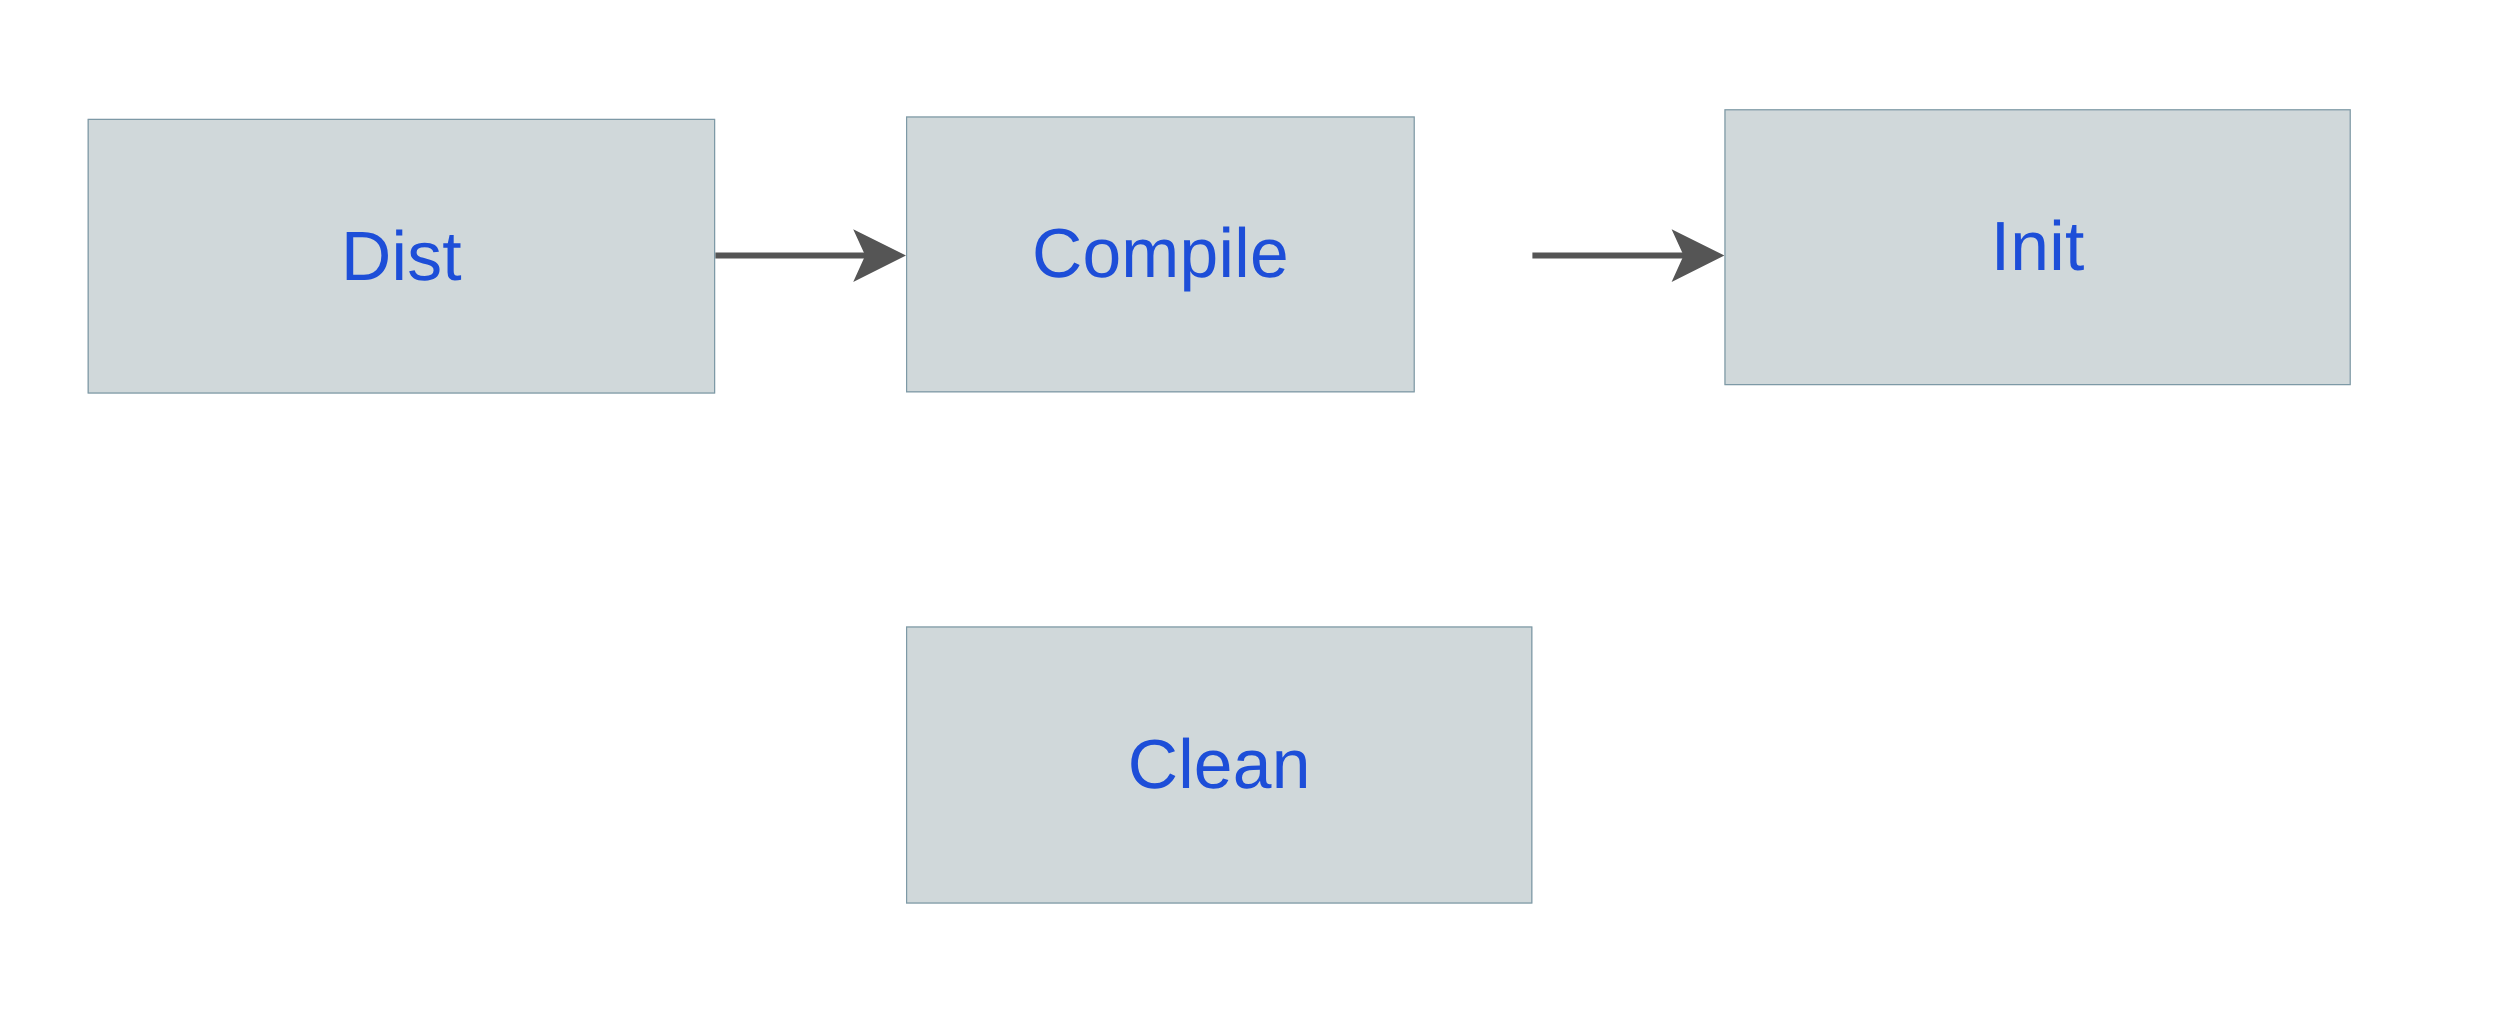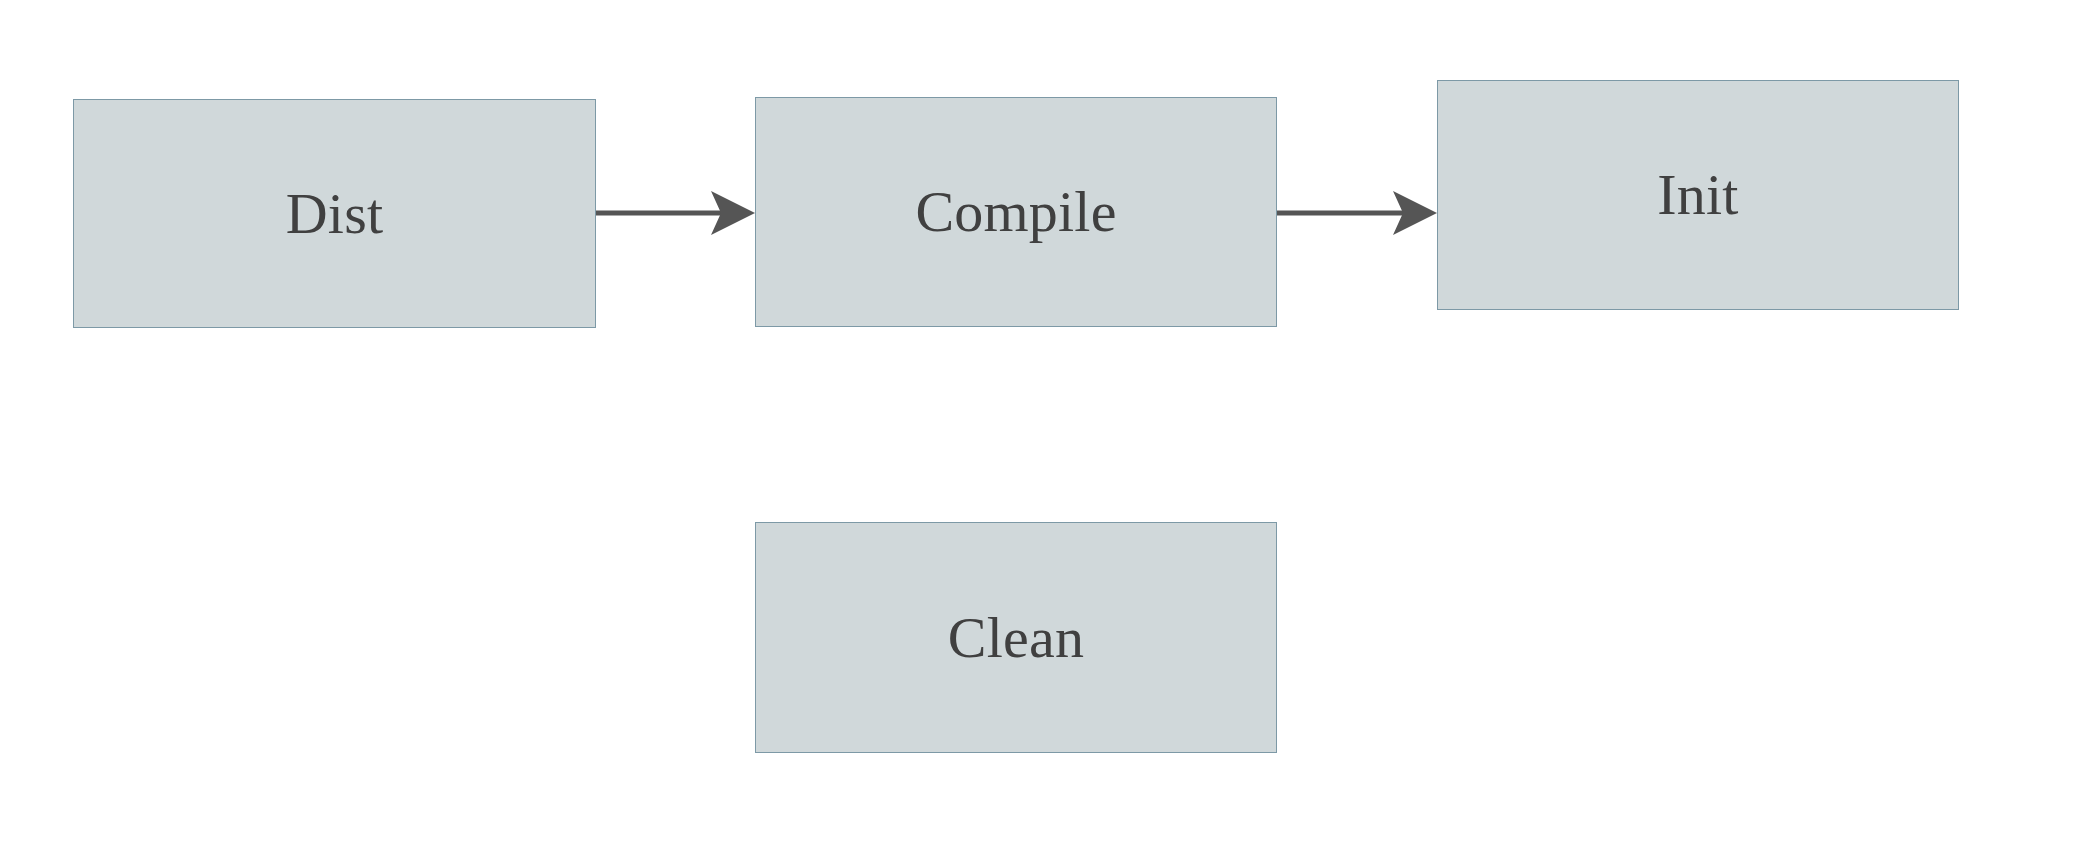--- a/index.html
+++ b/index.html
@@ -27,24 +27,24 @@
     box-sizing: border-box;
     background: #d0d8da;
     border: 1.6px solid #7d99a6;
     display: flex;
     align-items: center;
     justify-content: center;
     overflow: hidden;
   }
 
   .node-label {
-    font-family: Liberation Serif, serif;
+    font-family: Liberation Sans, sans-serif;
     font-size: 58px;
     font-weight: 400;
-    color: #404040;
+    color: #1d4ed8;
     line-height: 1;
     letter-spacing: 0.2px;
     white-space: nowrap;
     user-select: none;
   }
 
   
   #edge-layer {
     position: absolute;
     left: 0;
@@ -80,25 +80,25 @@
     <g>
       <line class="edge-line" x1="1277" y1="213" x2="1419" y2="213"></line>
       <path class="edge-head" d="M 1437 213 L 1393 191 L 1403 213 L 1393 235 Z"></path>
     </g>
   </svg>
 
   <div class="node" style="left:73px; top:99px; width:523px; height:229px;">
     <span class="node-label">Dist</span>
   </div>
 
-  <div class="node" style="left:755px; top:97px; width:522px; height:230px;">
+  <div class="node" style="left:755px; top:97px; width:424px; height:230px;">
     <span class="node-label">Compile</span>
   </div>
 
-  <div class="node" style="left:1437px; top:80px; width:522px; height:230px;">
+  <div class="node" style="left:1437px; top:91px; width:522px; height:230px;">
     <span class="node-label">Init</span>
   </div>
 
   <div class="node" style="left:755px; top:511px; width:522px; height:231px;margin-top:11px;">
     <span class="node-label">Clean</span>
   </div>
 
 </div>
 
 </body></html>

